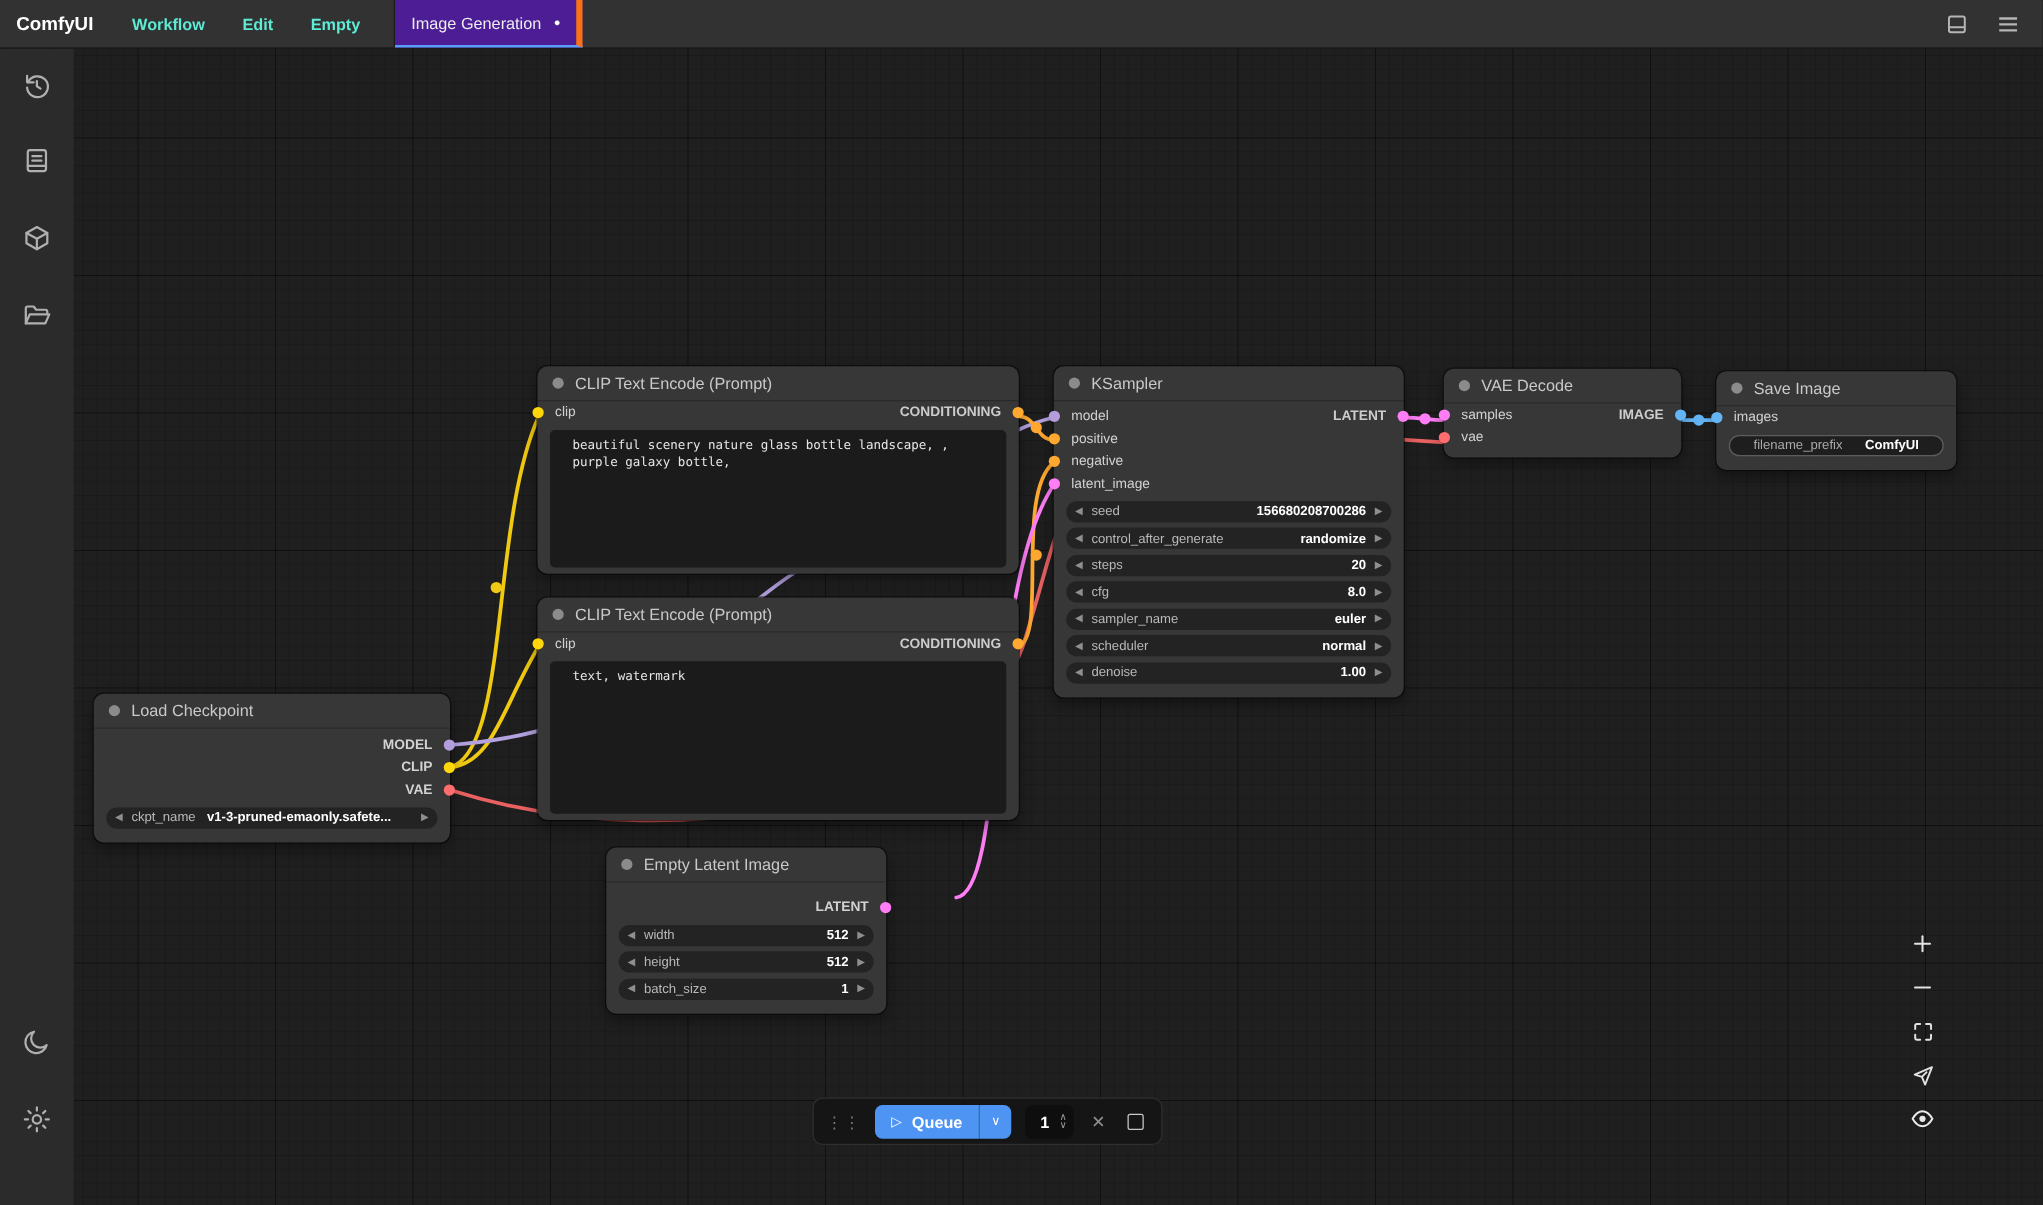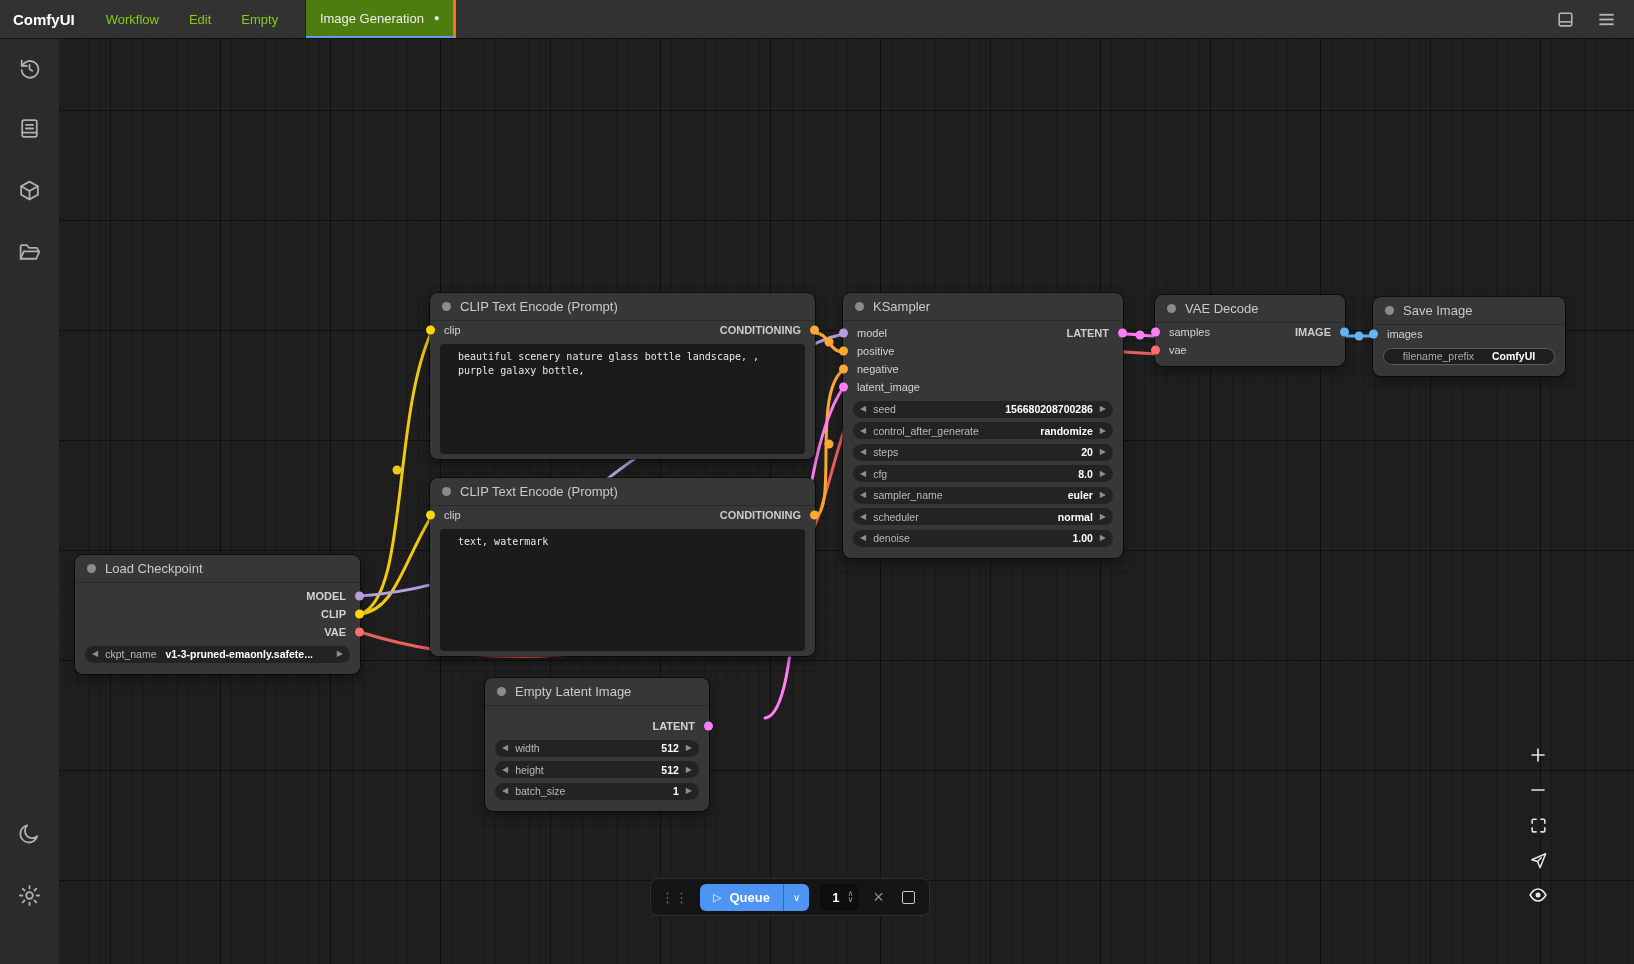--- a/index.html
+++ b/index.html
@@ -81,24 +81,24 @@
   #node-empty-latent .slots { padding-top:11px; }
   .pad-bottom { height:7px; }
 
   
   .topbar {
     position:absolute; top:0; left:0; width:1634px; height:39px; z-index:10;
     background:#323232; border-bottom:1px solid #121212;
     display:flex; align-items:stretch; color:#d8d8d8;
   }
   .logo { font-weight:bold; font-size:15px; color:#ffffff; display:flex; align-items:center; padding:0 16px 0 13px; }
-  .menu-item { display:flex; align-items:center; padding:12px 15px; font-size:13px; color:#84cc16; cursor:default; }
+  .menu-item { display:flex; align-items:center; padding:12px 15px; font-size:13px; color:#5eead4; cursor:default;font-weight:bold; }
   .tab-divider { width:1px; background:#1c1c1c; margin-left:12px; }
   .tab {
-    width:150px; background:#4d7c0f; border-right:3px solid #f97316;
+    width:150px; background:#4c1d95; border-right:5px solid #f97316;
     border-bottom:2px solid #5b9bf8; display:flex; align-items:center;
     justify-content:center; gap:10px; font-size:13px; color:#ededed;
   }
   .tab .tab-dot { font-size:9px; color:#ffffff; }
   .topbar-spacer { flex:1; }
   .topbar-icons { display:flex; align-items:center; gap:22px; padding-right:18px; }
   .topbar-icons svg { display:block; }
 
   
   .sidebar {

